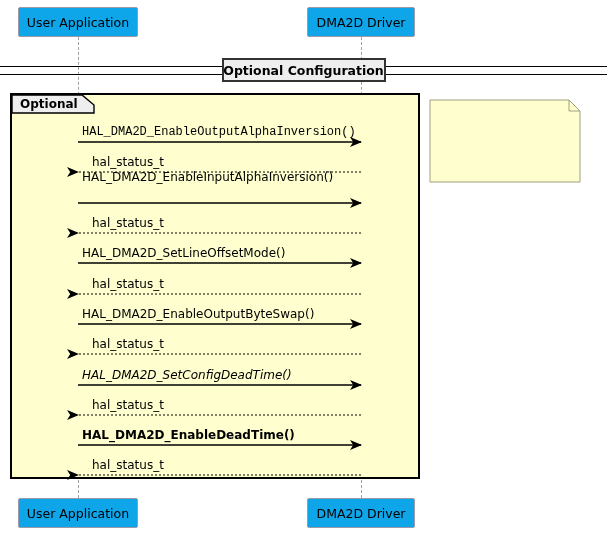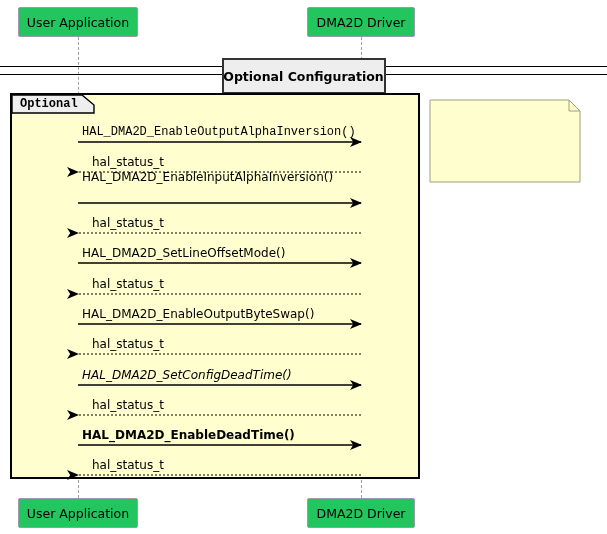--- a/index.html
+++ b/index.html
@@ -17,21 +17,21 @@
   }
   #diagram {
     position: absolute;
     left: 0;
     top: 0;
     width: 607px;
     height: 534px;
   }
   .participant-box {
     position: absolute;
-    background: #22c55e;
+    background: #0ea5e9;
     border: 1px solid #9A9AAA;
     border-radius: 2px;
     box-sizing: border-box;
     display: flex;
     align-items: center;
     justify-content: center;
     font-size: 12.5px;
     color: #000000;
     white-space: nowrap;
   }
@@ -70,21 +70,20 @@
     position: absolute;
     background: #EEEEEE;
     box-sizing: border-box;
     display: flex;
     align-items: center;
     font-size: 12px;
     font-weight: bold;
     color: #000000;
     padding-left: 8px;
     white-space: nowrap;
-    font-family: Liberation Mono, monospace;
   }
   .msg-label {
     position: absolute;
     font-size: 12px;
     color: #000000;
     white-space: nowrap;
   }
   .note-box {
     position: absolute;
     background: #FEFECE;
@@ -114,21 +113,21 @@
 <div id="diagram">
 
   <div class="participant-box" id="p-top-user" style="left: 18px; top: 7px; width: 120px; height: 30px;">User Application</div>
   <div class="participant-box" id="p-top-driver" style="left: 307px; top: 7px; width: 108px; height: 30px;">DMA2D Driver</div>
 
   <div class="lifeline" id="ll-user-a" style="left: 78px; top: 37px; height: 461px;"></div>
   <div class="lifeline" id="ll-driver-a" style="left: 361px; top: 37px; height: 461px;"></div>
 
   <div class="divider-line" id="div-line-1" style="top: 66px;"></div>
   <div class="divider-line" id="div-line-2" style="top: 74px;"></div>
-  <div class="divider-label" id="div-label" style="left: 221.5px; top: 58px; width: 164px; height: 36px;">Optional Configuration</div>
+  <div class="divider-label" id="div-label" style="left: 221.5px; top: 58px; width: 164px; height: 24px;">Optional Configuration</div>
 
   <div class="fragment-box" id="frag-box" style="left: 10px; top: 93px; width: 410px; height: 386px;"></div>
   <div class="fragment-label" id="frag-label" style="left: 12px; top: 95px; width: 72px; height: 18px; z-index: 5; background: transparent;">Optional</div>
 
   <div class="note-box" id="note-box" style="left: 430px; top: 100px; width: 150px; height: 82px; background: transparent;">
     <span class="note-text">These optional settings
  can be done once
  and remain applicable
  for next transfers</span>
   </div>

